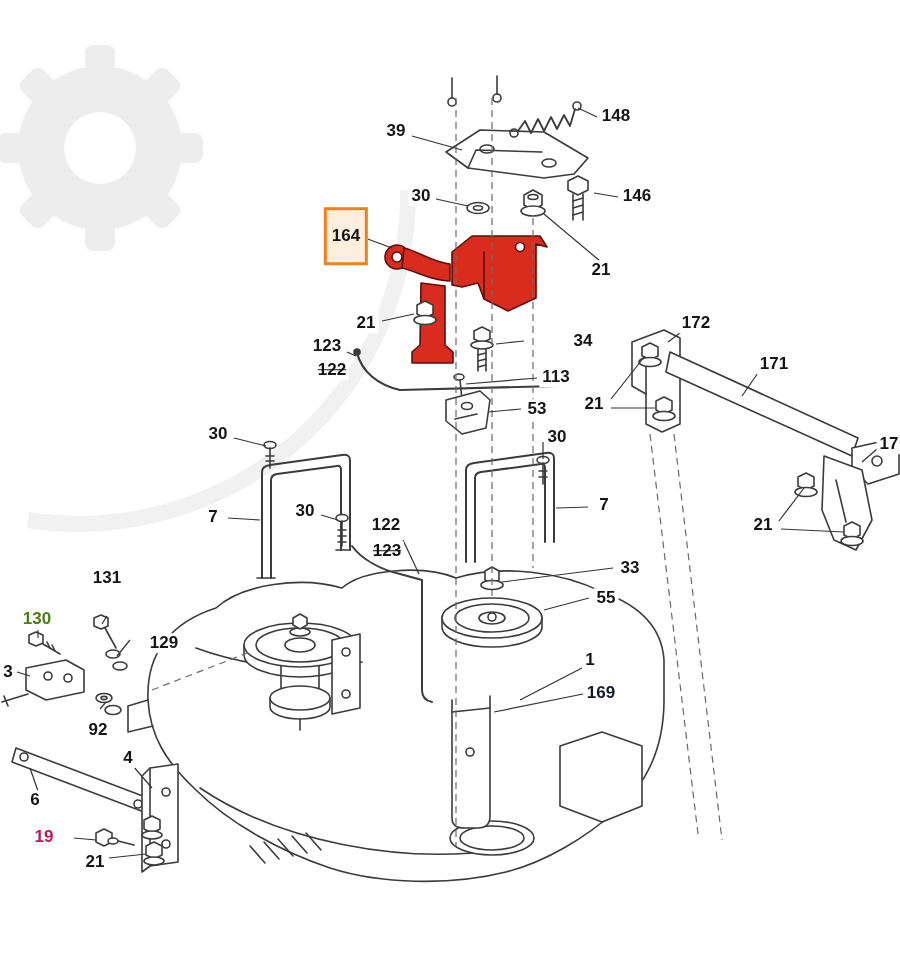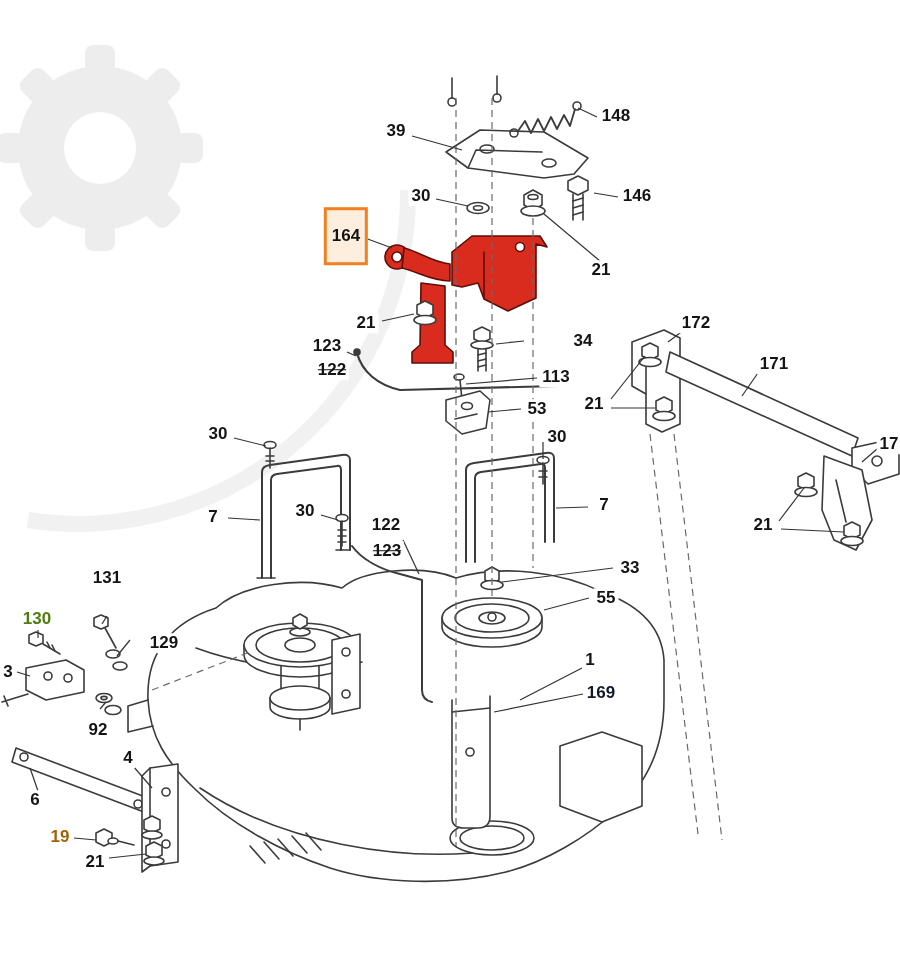--- a/index.html
+++ b/index.html
@@ -322,16 +322,16 @@
       <div class="part-label" style="left: 606px; top: 598px; color: rgb(20, 20, 20);">55</div>
       <div class="part-label" style="left: 37px; top: 619px; color: #4d7c0f;">130</div>
       <div class="part-label" style="left: 107px; top: 578px; color: rgb(20, 20, 20);">131</div>
       <div class="part-label" style="left: 136px; top: 643px; color: rgb(20, 20, 20); margin-left: 28px;">129</div>
       <div class="part-label" style="left: 8px; top: 672px; color: rgb(20, 20, 20);">3</div>
       <div class="part-label" style="left: 98px; top: 718px; color: rgb(20, 20, 20); margin-top: 12px;">92</div>
       <div class="part-label" style="left: 590px; top: 660px; color: rgb(20, 20, 20);">1</div>
       <div class="part-label" style="left: 601px; top: 693px; color: #0f172a;">169</div>
       <div class="part-label" style="left: 128px; top: 758px; color: rgb(20, 20, 20);">4</div>
       <div class="part-label" style="left: 35px; top: 800px; color: rgb(20, 20, 20);">6</div>
-      <div class="part-label" style="left: 60px; top: 837px; color: #a16207;">19</div>
+      <div class="part-label" style="left: 44px; top: 837px; color: #be185d;">19</div>
       <div class="part-label" style="left: 95px; top: 862px; color: rgb(20, 20, 20);">21</div>
     </div>
 </div>
 
 </body></html>

